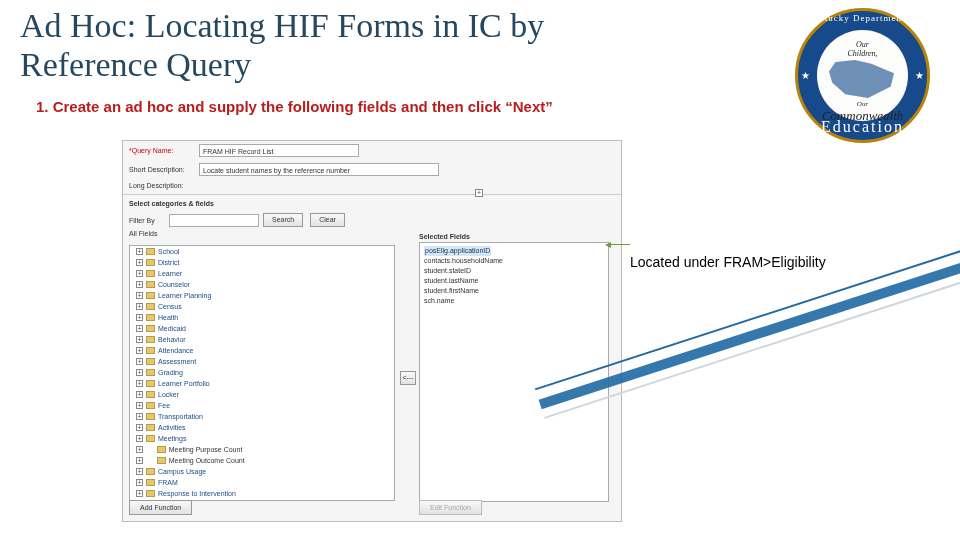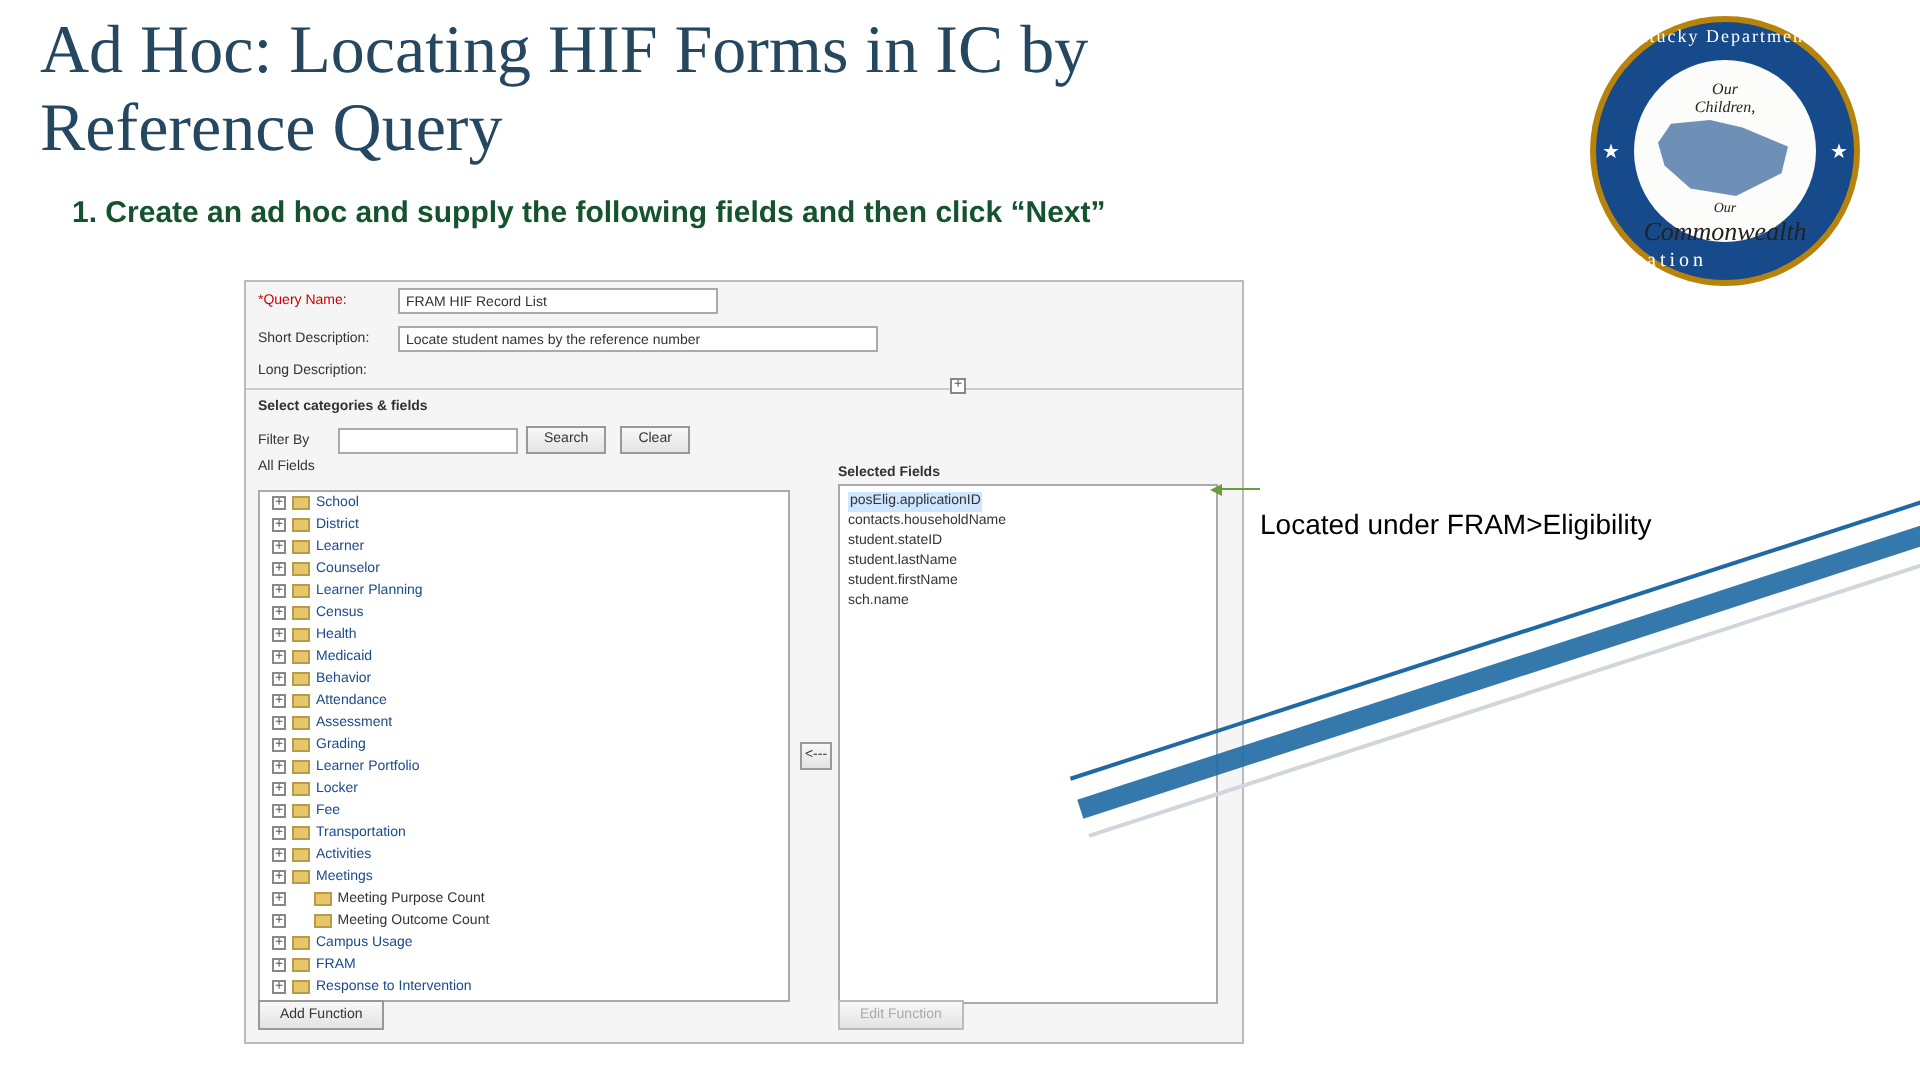--- a/index.html
+++ b/index.html
@@ -8,21 +8,21 @@
     font-family: Arial, Helvetica, sans-serif;
     position: relative; overflow: hidden;
   }
   .title {
     font-family: "Palatino Linotype", "Book Antiqua", Palatino, serif;
     font-size: 34px; line-height: 1.15; color: #254860;
     padding: 6px 20px 0 20px;
     width: 610px;
   }
   .step {
-    font-size: 15px; font-weight: bold; color: #14532d;
+    font-size: 15px; font-weight: bold; color: #b91c1c;
     padding: 14px 0 8px 36px;
   }
   .logo {
     position: absolute; top: 8px; right: 30px;
     width: 135px; height: 135px;
   }
   .logo-ring {
     position: absolute; inset: 0;
     border-radius: 50%;
     background: radial-gradient(circle, #fff 0 45%, #174a8b 48% 100%);
@@ -46,22 +46,22 @@
   .lt1 { top: 32px; }
   .lt2 { top: 41px; }
   .lt3 { top: 92px; font-size: 7px; }
   .lt4 { top: 100px; font-size: 13px; }
   .logo-arc-top {
     position: absolute; top: 5px; width: 100%; text-align: center;
     font-size: 9px; color: #fff; font-family: Liberation Serif, serif;
     letter-spacing: 1px;
   }
   .logo-arc-bot {
-    position: absolute; bottom: 7px; width: 100%; 
-    font-size: 10px; color: #fff; font-family: "Times New Roman", serif;
+    position: absolute; bottom: 7px; width: 100%; text-align: center;
+    font-size: 16px; color: #fff; font-family: "Times New Roman", serif;
     letter-spacing: 2px;
   }
   .logo-stars {
     position: absolute; color: #fff; font-size: 10px;
   }
   .shotwrap {
     position: absolute; left: 122px; top: 140px;
     width: 500px; height: 382px;
     background: #f5f5f5; border: 1px solid #bbb;
     font-size: 7px; color: #333;

